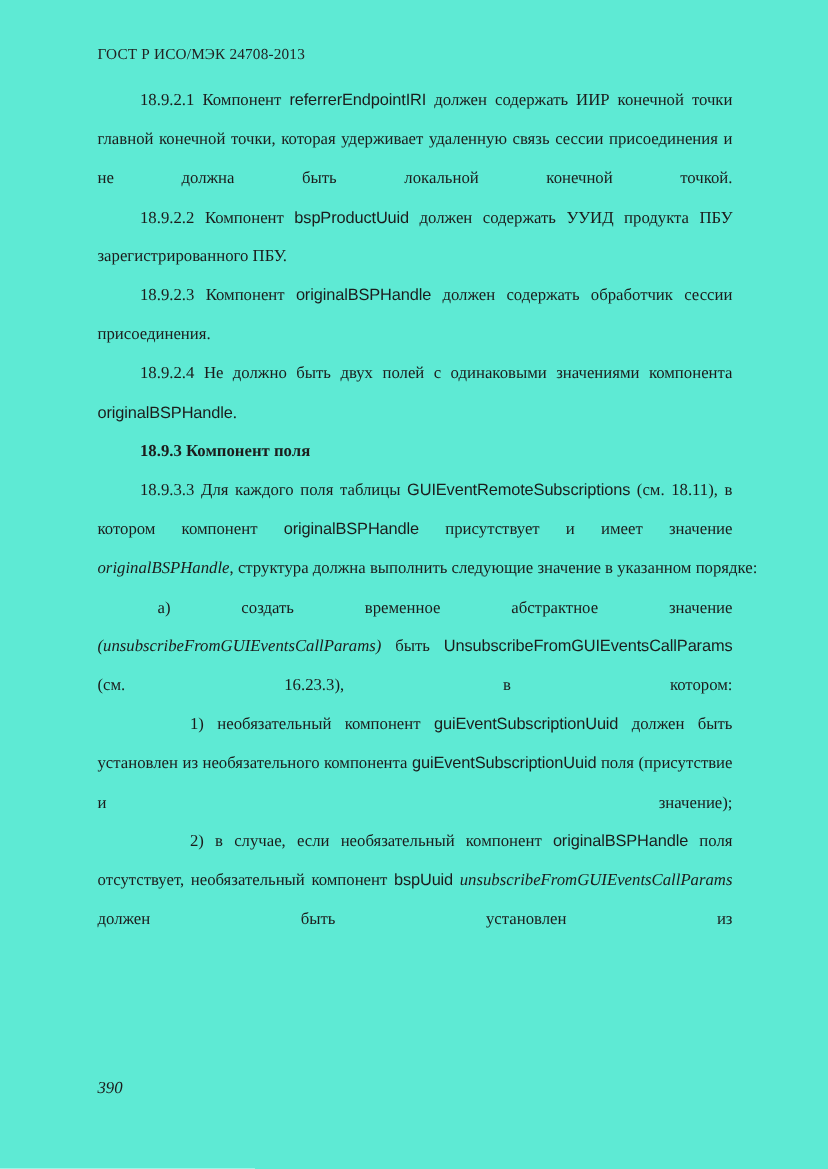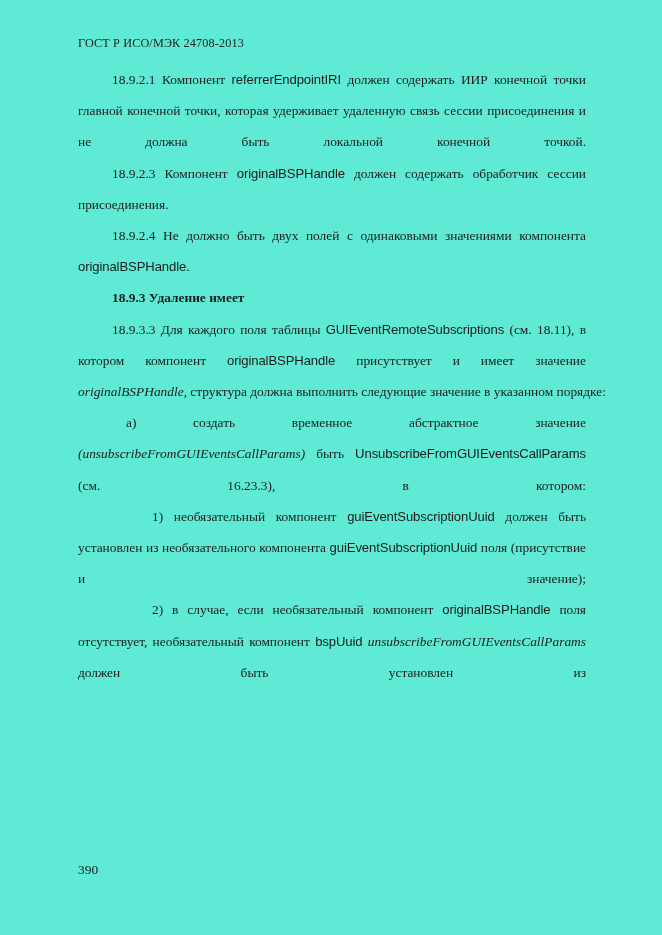--- a/index.html
+++ b/index.html
@@ -68,55 +68,62 @@
     font-style: italic;
   }
   .nowrap { white-space: nowrap; }
 
   .page-number {
     position: absolute;
     left: 78px;
     top: 862px;
     font-size: 13.4px;
     color: #1c1c1c;
+    font-style: italic;
   }
 </style>
 </head>
 <body>
 
 <div class="page">
 
   <div class="page-header">ГОСТ Р ИСО/МЭК 24708-2013</div>
 
   <div class="content">
 
     <p class="para body stretch">
       <span>18.9.2.1</span>
       <span>Компонент</span>
       <span class="mono-bold">referrerEndpointIRI</span>
       <span>должен содержать ИИР конечной точки главной конечной точки, которая удерживает удаленную связь сессии присоединения и не должна быть локальной конечной точкой.</span>
     </p>
 
+    <p class="para body flush-last">
+      <span>18.9.2.2</span>
+      <span>Компонент</span>
+      <span class="mono-bold">bspProductUuid</span>
+      <span>должен содержать УУИД продукта ПБУ зарегистрированного ПБУ.</span>
+    </p>
 
     <p class="para body flush-last">
       <span>18.9.2.3</span>
       <span>Компонент</span>
       <span class="mono-bold">originalBSPHandle</span>
       <span>должен содержать обработчик сессии присоединения.</span>
     </p>
 
     <p class="para body flush-last">
       <span>18.9.2.4</span>
       <span>Не должно быть двух полей с одинаковыми значениями компонента</span>
       <span class="nowrap"><span class="mono-bold">originalBSPHandle</span><span>.</span></span>
     </p>
 
     <p class="para heading">
       <span>18.9.3</span>
-      <span>Удаление имеет</span>
+      <span>Компонент поля</span>
     </p>
 
 
 
     <p class="para body flush-last">
       <span>18.9.3.3</span>
       <span>Для каждого поля таблицы</span>
       <span class="mono-bold">GUIEventRemoteSubscriptions</span>
       <span>(см. 18.11), в котором компонент</span>
       <span class="mono-bold">originalBSPHandle</span>

